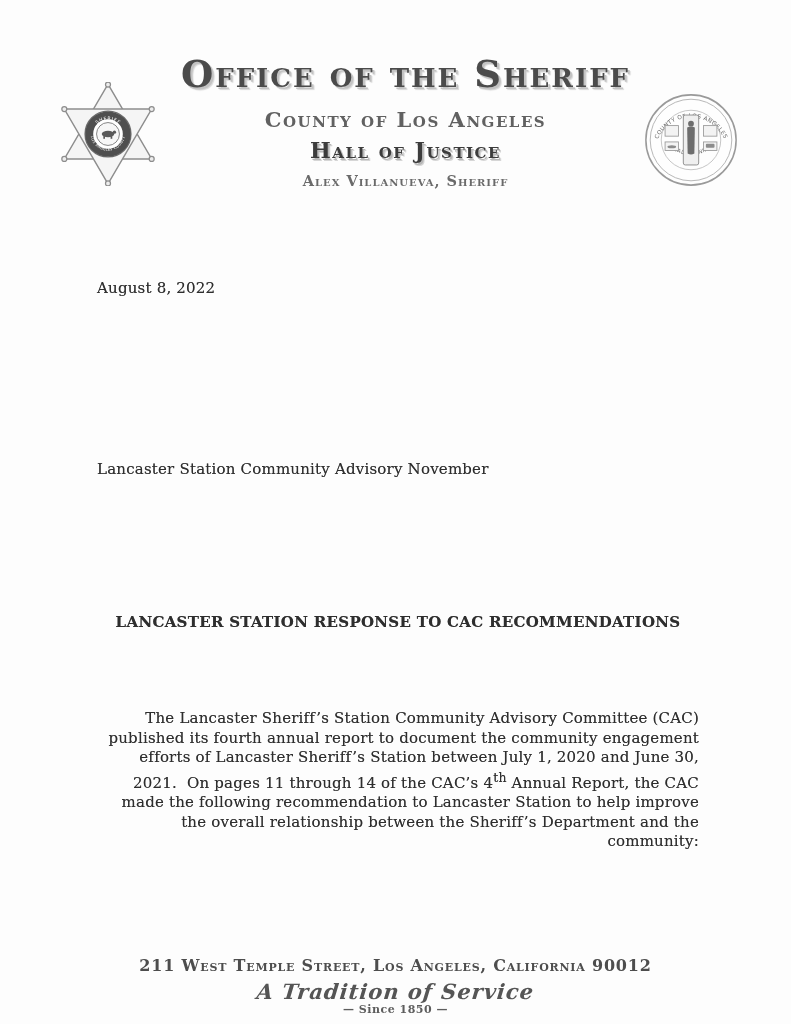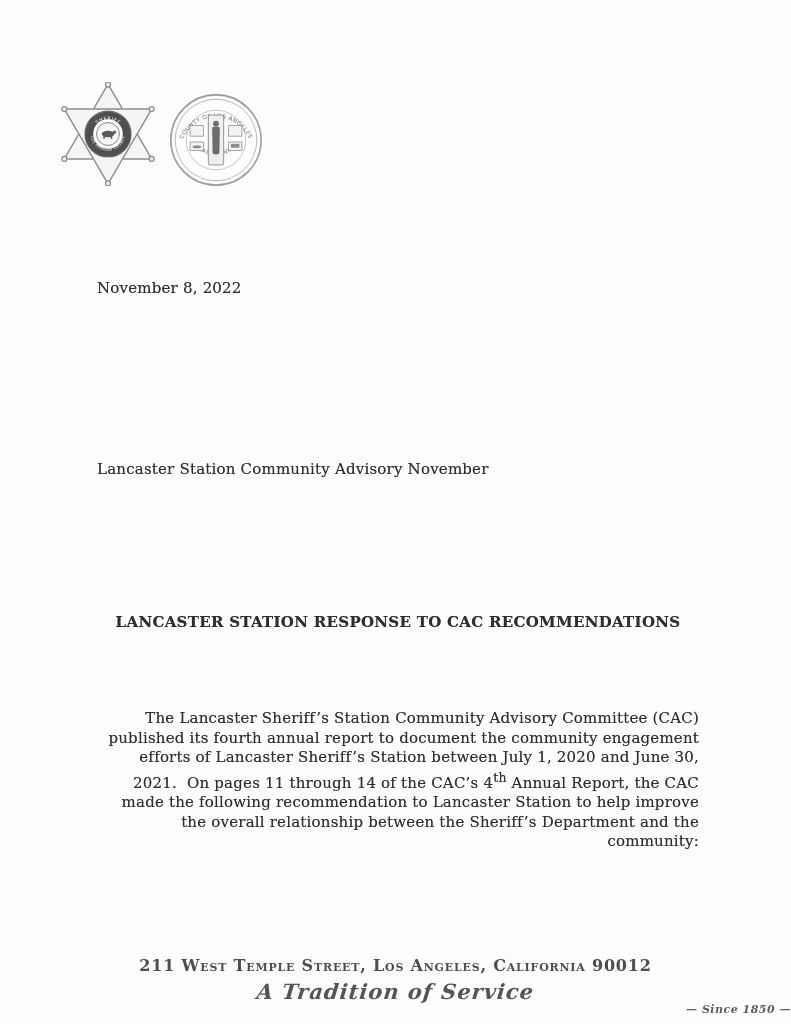--- a/index.html
+++ b/index.html
@@ -97,27 +97,25 @@
   .footer-motto{
     margin-top:4px;
     font-style:italic;
     font-weight:bold;
     font-size:21px;
     letter-spacing:1px;
     color:#555;
     transform:skewX(-6deg);
   }
   .footer-motto-sub{
-    font-style:italic;
     font-weight:bold;
     font-size:11px;
     letter-spacing:.5px;
     color:#5d5d5d;
     margin-top:-1px;
-    text-align:right;
   }
 </style>
 </head>
 <body>
 
 <div class="page">
 
   <header class="letterhead">
 
     <div class="badge-wrap">
@@ -149,20 +147,26 @@
         </g>
         <text font-family="DejaVu Sans, sans-serif" font-size="4.6" fill="#ffffff" letter-spacing=".6">
           <textPath href="#badgeTopArc" startOffset="50%" text-anchor="middle">SHERIFF</textPath>
         </text>
         <text font-family="DejaVu Sans, sans-serif" font-size="3.4" fill="#ffffff" letter-spacing=".4">
           <textPath href="#badgeBotArc" startOffset="50%" text-anchor="middle">LOS ANGELES COUNTY</textPath>
         </text>
       </svg>
     </div>
 
+    <div class="head-center">
+      <div class="lh-title">Office of the Sheriff</div>
+      <div class="lh-county">County of Los Angeles</div>
+      <div class="lh-hall">Hall of Justice</div>
+      <div class="lh-sheriff">Alex Villanueva, Sheriff</div>
+    </div>
 
     <div class="seal-wrap">
       <svg viewBox="0 0 100 100" width="96" height="96" aria-hidden="true">
         <defs>
           <path id="sealTopArc" d="M 13,56 A 38,38 0 0 1 87,56"></path>
           <path id="sealBotArc" d="M 18,44 A 34.5,34.5 0 0 0 82,44"></path>
         </defs>
         <circle cx="50" cy="50" r="47" fill="#fefefe" stroke="#9a9a9a" stroke-width="1.6"></circle>
         <circle cx="50" cy="50" r="42.5" fill="none" stroke="#adadad" stroke-width=".9"></circle>
         <circle cx="50" cy="50" r="31" fill="none" stroke="#b5b5b5" stroke-width=".8"></circle>
@@ -188,21 +192,21 @@
         <g fill="#8c8c8c">
           <ellipse cx="30" cy="57" rx="4.5" ry="1.6"></ellipse>
           <rect x="65.5" y="54" width="9" height="4" rx="1"></rect>
         </g>
       </svg>
     </div>
   </header>
 
   <main class="letter-body">
 
-    <p class="date-line">November 8, 2022</p>
+    <p class="date-line">August 8, 2022</p>
 
     <div class="recipient-block">
       <div>Lancaster Station Community Advisory November</div>
     </div>
 
 
     <p class="subject-heading">LANCASTER STATION RESPONSE TO CAC RECOMMENDATIONS</p>
 
     <p class="para"><span>The Lancaster Sheriff’s Station Community Advisory Committee (CAC) published its fourth annual report to document the community engagement efforts of Lancaster Sheriff’s Station between July 1, 2020 and June 30, 2021.  On pages 11 through 14 of the CAC’s 4</span><sup>th</sup><span> Annual Report, the CAC made the following recommendation to Lancaster Station to help improve the overall relationship between the Sheriff’s Department and the community:</span></p>
 

